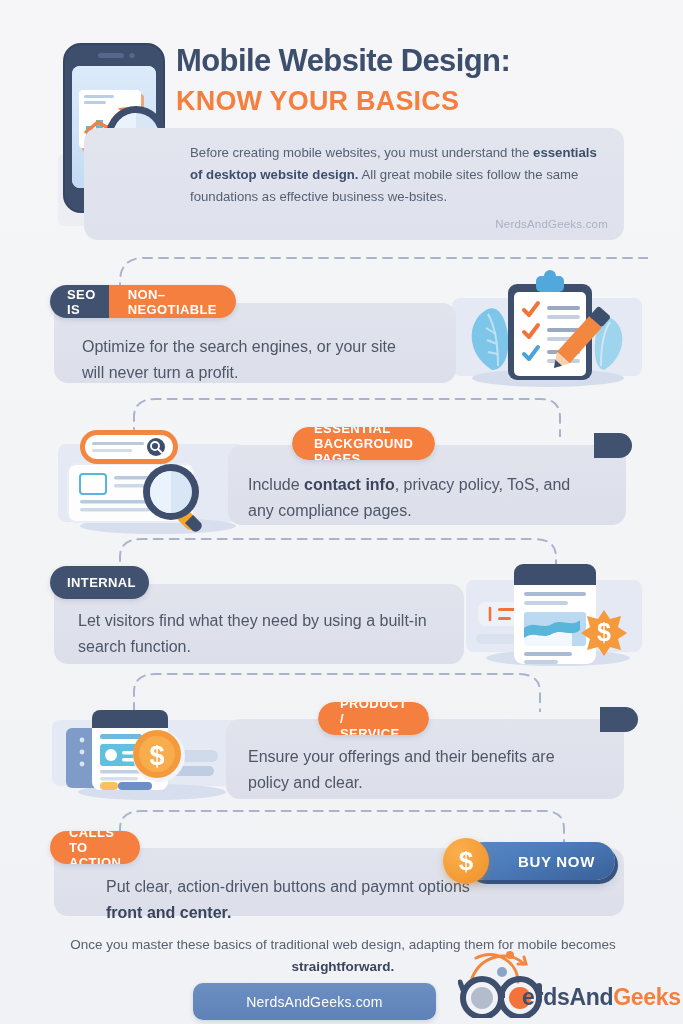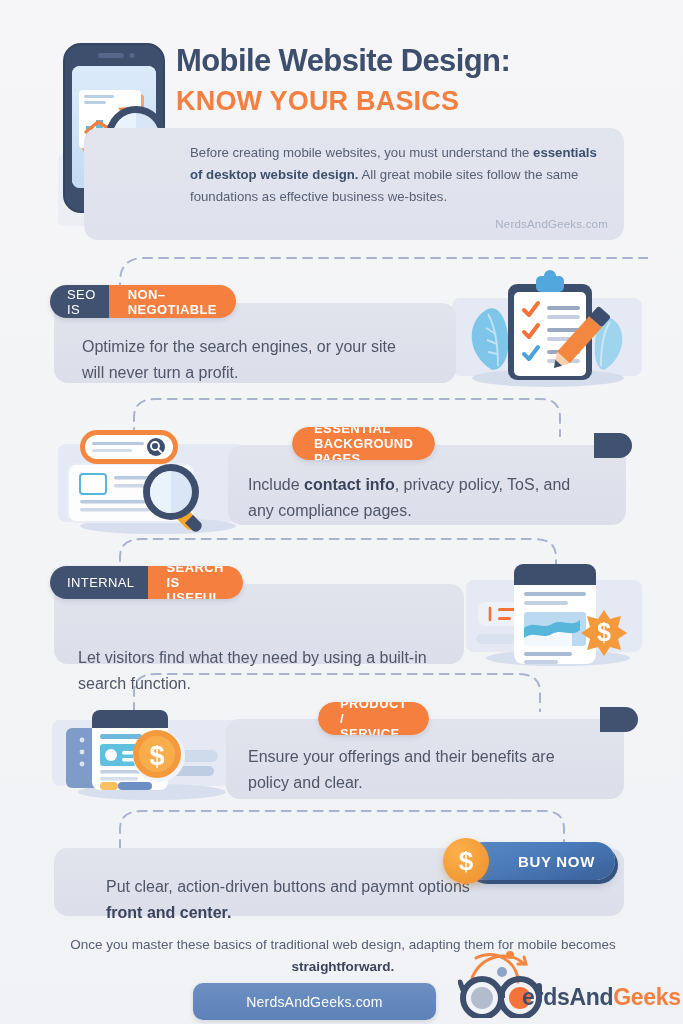--- a/index.html
+++ b/index.html
@@ -62,21 +62,21 @@
   
   .pill {
     position: absolute; display: flex; align-items: stretch;
     height: 33px; border-radius: 17px; overflow: hidden;
     box-shadow: 0 2px 5px rgba(60,75,110,.16);
   }
   .pill .seg-navy {
     background: #415270; color: #ffffff;
     display: flex; align-items: center;
     padding: 0 13px 0 17px;
-    font-size: 13px; font-weight: normal; letter-spacing: .4px;
+    font-size: 13px; font-weight: bold; letter-spacing: .4px;
   }
   .pill .seg-orange {
     background: #f47f3e; color: #ffffff;
     display: flex; align-items: center;
     padding: 8px 19px;
     font-size: 13px; font-weight: bold; letter-spacing: .4px;
   }
   .pill.orange-only { border-radius: 17px; }
   .pill.orange-only .seg-orange { padding: 0 22px; border-radius: 17px; }
   
@@ -304,23 +304,22 @@
         <rect x="58" y="112" width="34" height="4" rx="2" fill="#c4d1e3"></rect>
         <g transform="translate(116 62)">
           <path d="M22 0 l6 9 l11 -3 l-3 11 l9 6 l-9 6 l3 11 l-11 -3 l-6 9 l-6 -9 l-11 3 l3 -11 l-9 -6 l9 -6 l-3 -11 l11 3 z" fill="#f59a3c"></path>
           <text x="22" y="31" text-anchor="middle" font-family="Liberation Sans, sans-serif" font-size="25" font-weight="bold" fill="#ffffff">$</text>
         </g>
       </svg>
     </div>
     <div class="card" style="left:54px; top:584px; width:410px; height:80px;"></div>
     <div class="pill" style="left:50px; top:566px;">
       <span class="seg-navy">INTERNAL</span>
-      <span class="seg-orange">SEARCH IS USEFUL</span>
-    </div>
-    <div class="body-text" style="left:78px; top:608px; width:360px;margin-top:37px;">Let visitors find what they need by using a built-in search function.</div>
+    </div>
+    <div class="body-text" style="left:78px; top:608px; width:360px;">Let visitors find what they need by using a built-in search function.</div>
   </div>
 
   <div class="dash" style="left:122px; top:668px;">
     <svg width="430" height="44" viewBox="0 0 430 44">
       <path d="M12 44 L12 24 Q12 6 34 6 L396 6 Q418 6 418 24 L418 44" fill="none" stroke="#a8b4cf" stroke-width="2" stroke-dasharray="9 7" stroke-linecap="round"></path>
     </svg>
   </div>
 
   <div class="block">
     <div class="ill" style="left:52px; top:694px;">
@@ -360,20 +359,21 @@
 
   <div class="dash" style="left:108px; top:805px;">
     <svg width="468" height="44" viewBox="0 0 468 44">
       <path d="M12 44 L12 24 Q12 6 34 6 L436 6 Q456 6 456 24 L456 44" fill="none" stroke="#a8b4cf" stroke-width="2" stroke-dasharray="9 7" stroke-linecap="round"></path>
     </svg>
   </div>
 
   <div class="block">
     <div class="card" style="left:54px; top:848px; width:570px; height:68px;"></div>
     <div class="pill" style="left:50px; top:831px;">
+      <span class="seg-orange">CALLS TO ACTION</span>
     </div>
     <div class="body-text" style="left:74px; top:874px; width:380px;margin-left:32px;">
       <span>Put clear, action-driven buttons and paymnt options </span><b>front and center.</b>
     </div>
     <div class="buy-wrap" style="left:443px; top:838px; width:200px; height:52px;">
       <div class="buy-btn">
         <span class="buy-label">BUY NOW</span>
       </div>
       <div class="coin">
         <span>$</span>

